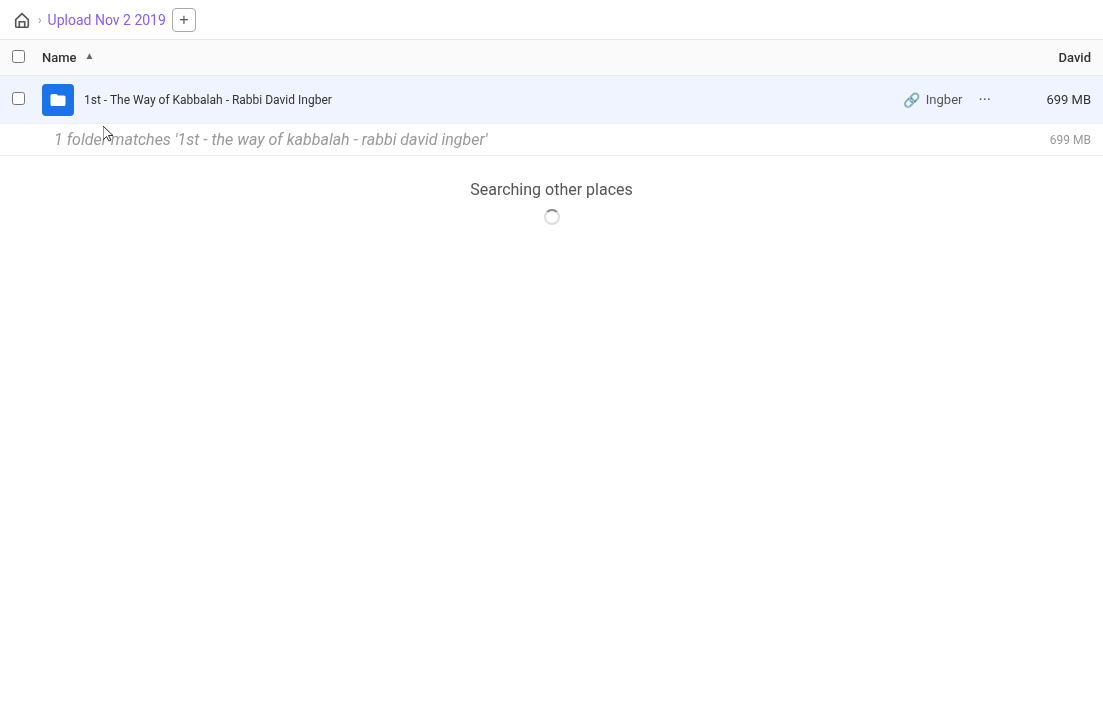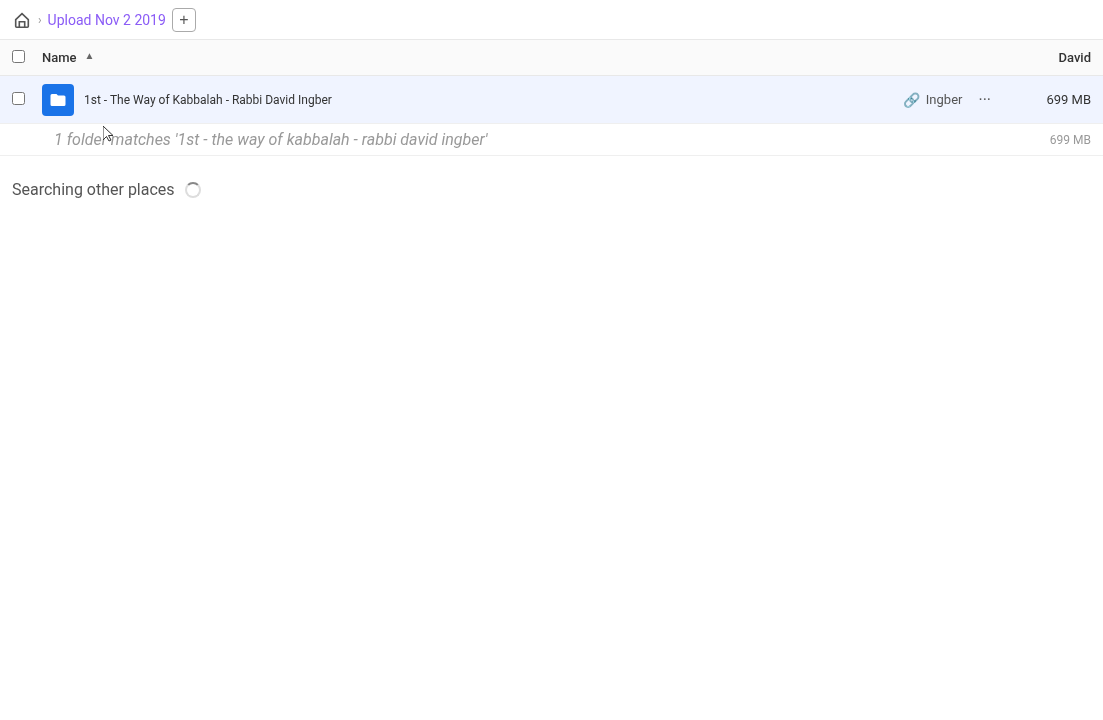--- a/index.html
+++ b/index.html
@@ -173,20 +173,21 @@
       width: 80px;
       text-align: right;
     }
 
     
     .searching-section {
       padding: 24px 12px;
       display: flex;
       align-items: center;
       gap: 10px;
+      flex-direction: column;
     }
     .searching-text {
       font-size: 16px;
       color: #555;
       font-weight: 400;
     }
     .spinner {
       width: 16px;
       height: 16px;
       border: 2px solid #ddd;

